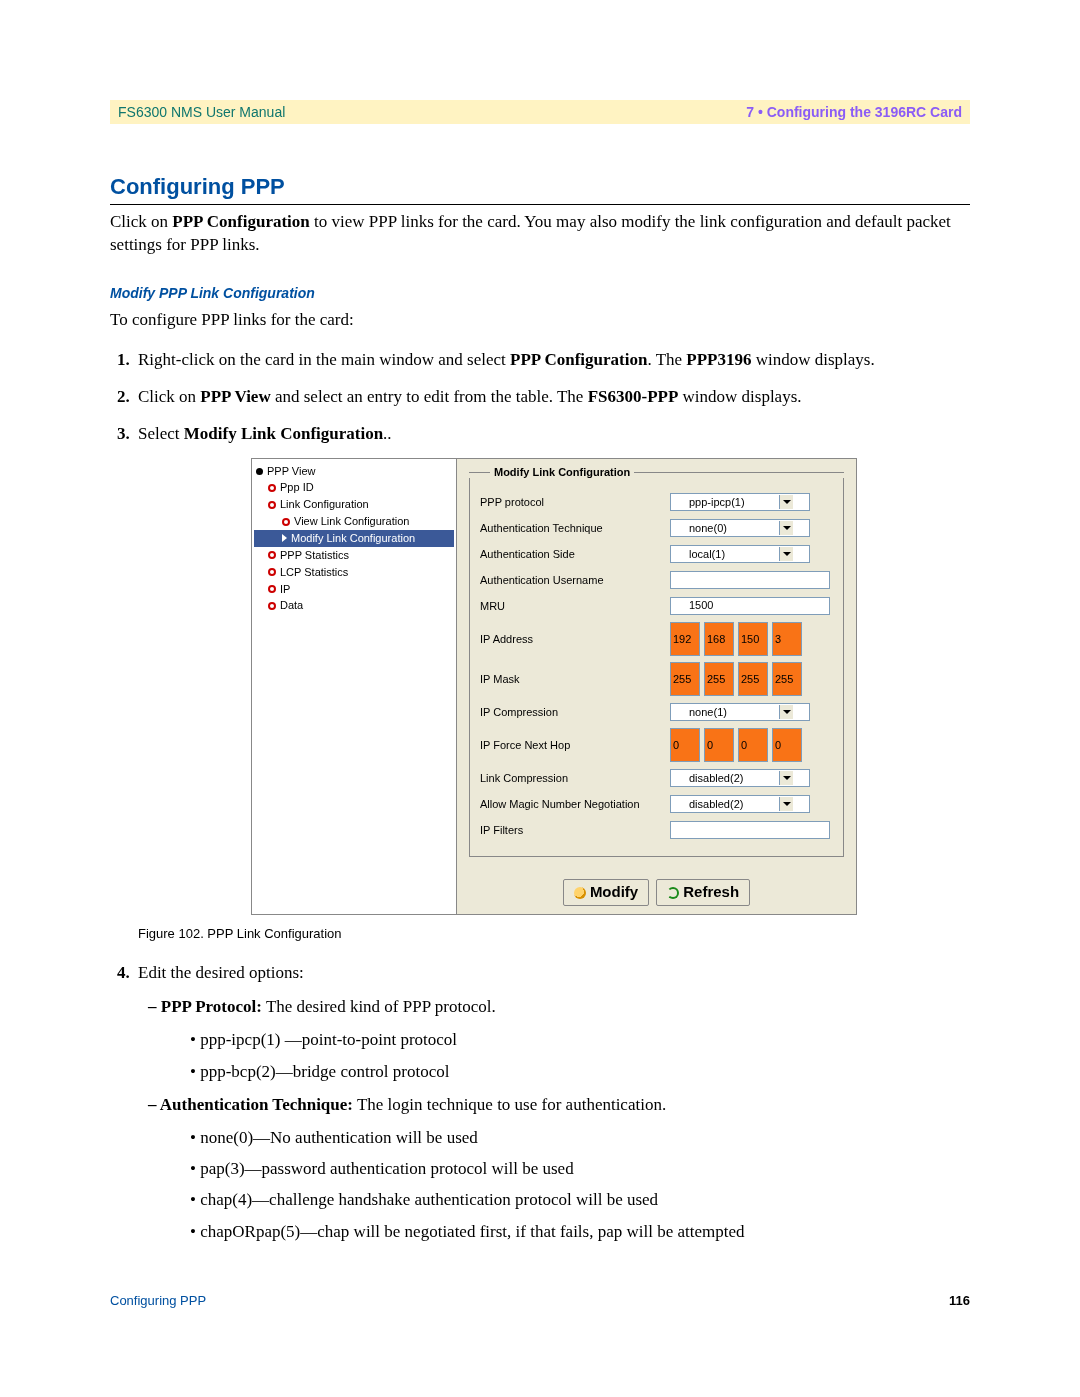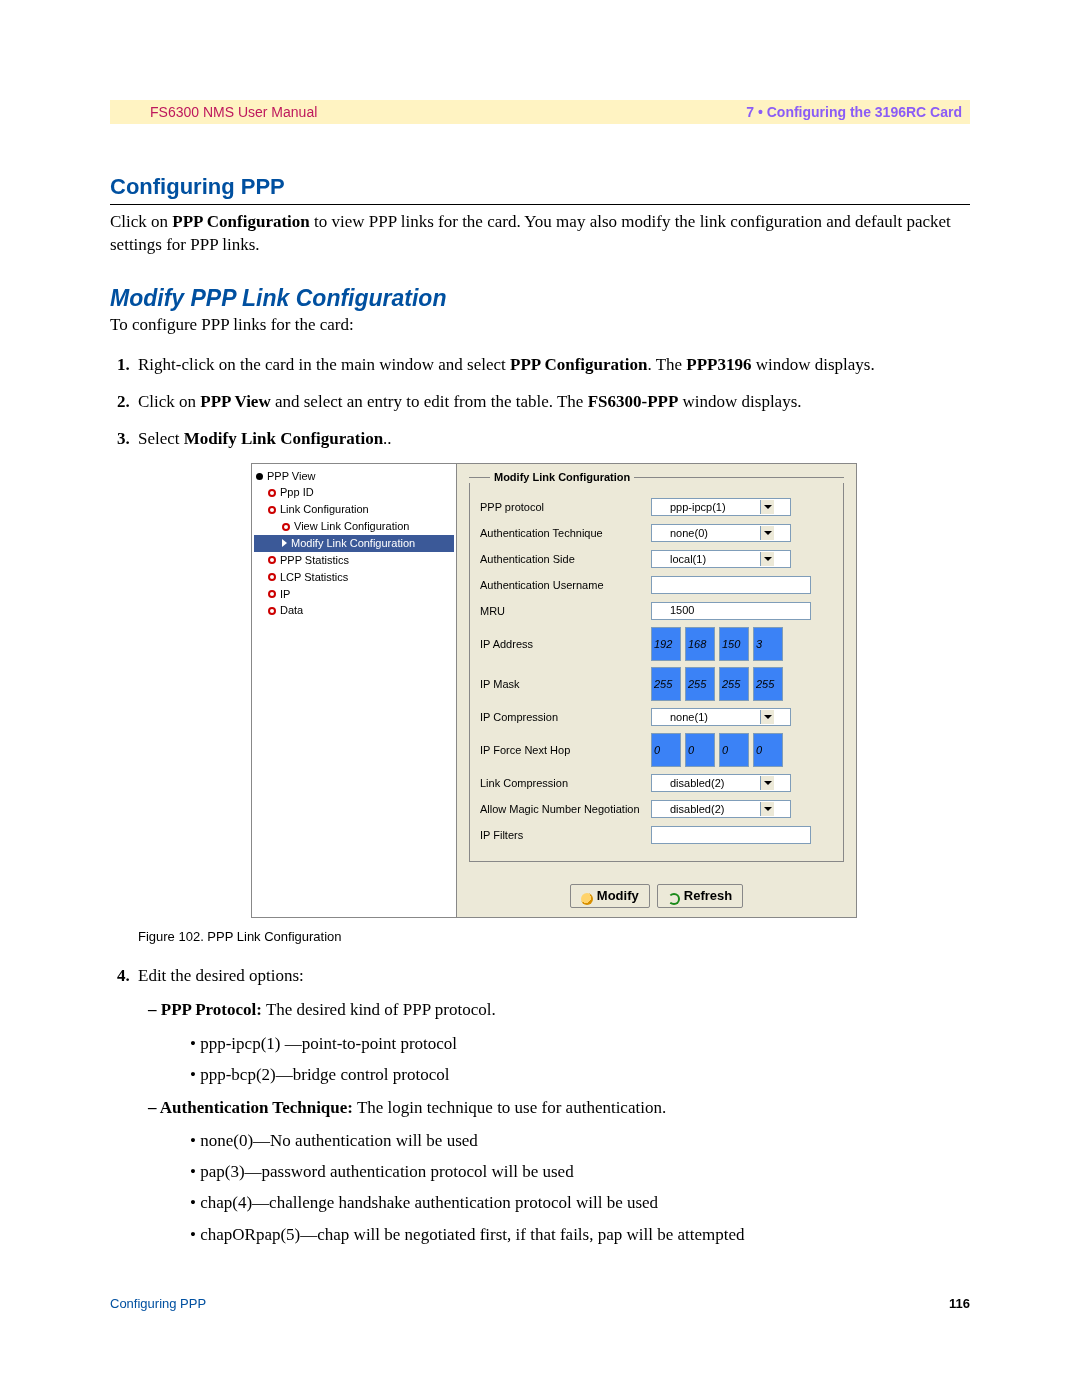--- a/index.html
+++ b/index.html
@@ -16,21 +16,21 @@
     width: 1080px;
   }
   .header-bar {
     background: #FFF3C2;
     padding: 4px 8px;
     display: flex;
     justify-content: space-between;
     font-family: Arial, sans-serif;
     font-size: 14px;
   }
-  .header-left { color: #be185d; margin-left: 32px; }
+  .header-left { color: #0f766e; }
   .header-right { color: #8b5cf6; font-weight: bold; }
   h1.section-title {
     color: #0050A0;
     font-family: Arial, sans-serif;
     font-weight: bold;
     font-size: 22px;
     margin: 50px 0 0 0;
     padding-bottom: 4px;
     border-bottom: 1px solid #000;
   }
@@ -38,22 +38,22 @@
     font-size: 17px;
     line-height: 1.35;
     margin-top: 6px;
   }
   .body-text strong { font-weight: bold; }
   h2.subheading {
     color: #0050A0;
     font-family: Arial, sans-serif;
     font-style: italic;
     font-weight: bold;
-    font-size: 23px;
-    margin: 28px 0 2px 0;
+    font-size: 14px;
+    margin: 28px 0 8px 0;
   }
   ol.steps {
     padding-left: 24px;
     margin: 12px 0 0 0;
     font-size: 17px;
     line-height: 1.35;
   }
   ol.steps > li { margin-bottom: 14px; padding-left: 4px; }
   ol.steps > li::marker { font-weight: bold; }
 
@@ -128,21 +128,21 @@
     color:#000;
     background:#ECE9D8;
   }
   .form-row {
     display: flex;
     align-items: center;
     margin: 6px 0;
     min-height: 20px;
   }
   .form-label {
-    width: 171px;
+    width: 190px;
     font-size: 11px;
   }
   .form-input, .form-select {
     height: 18px;
     border: 1px solid #7F9DB9;
     background: #fff;
     font-size: 11px;
     padding: 0 18px;
     box-sizing: border-box;
   }
@@ -161,36 +161,36 @@
   .select-arrow::after {
     content:""; width:0; height:0;
     border-left:4px solid transparent;
     border-right:4px solid transparent;
     border-top:4px solid #000;
   }
   .form-input-wide { width: 160px; }
   .ip-group { display: flex; gap: 4px; }
   .ip-octet {
     width: 30px; height: 34px;
-    border: 1px solid #7F9DB9; background:#3b82f6;
+    border: 1px solid #7F9DB9; background:#f97316;
     font-size:11px; padding:0 2px; box-sizing:border-box;
-    display:flex; align-items:center;font-style:italic;
+    display:flex; align-items:center;
   }
   .button-row {
     text-align: center;
     margin-top: 22px;
   }
   .win-button {
     display:inline-flex;
-    align-items:flex-end;
+    align-items:center;
     gap:4px;
     border:1px solid #888;
     background:#ECE9D8;
     padding:2px 10px;
-    font-size:13px;
+    font-size:15px;
     font-weight:bold;
     border-radius:2px;
     margin:0 2px;
   }
   .ico-modify {
     width:12px;height:12px;display:inline-block;
     background:radial-gradient(circle at 40% 40%, #ffd36b 0 50%, #d89000 50% 100%);
     border-radius:50%;
   }
   .ico-refresh {

